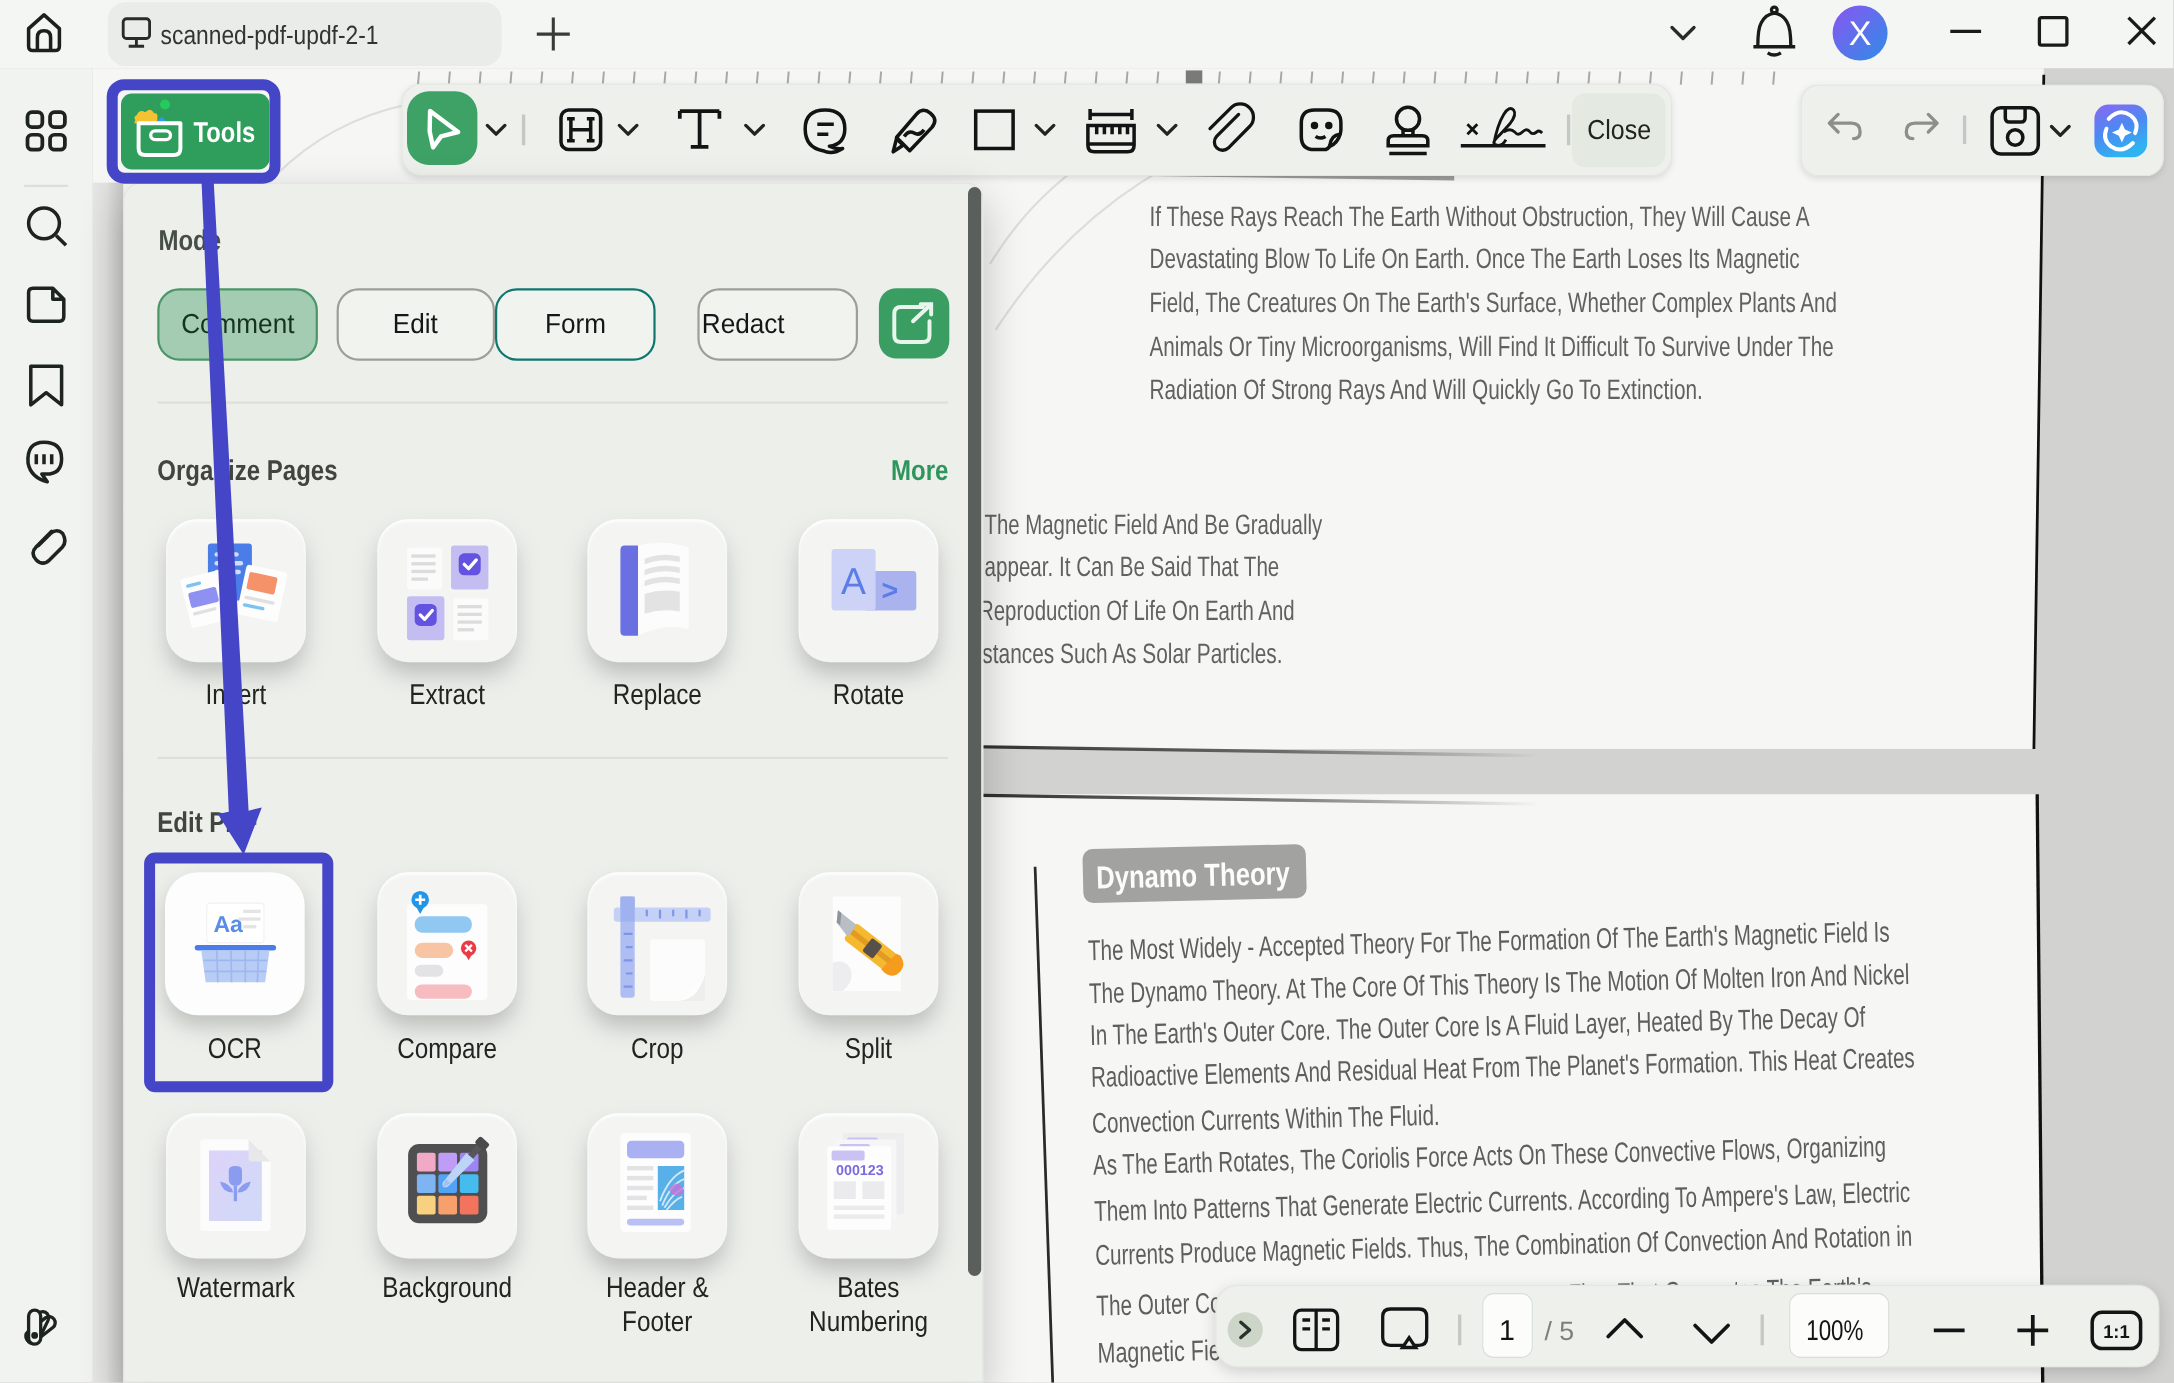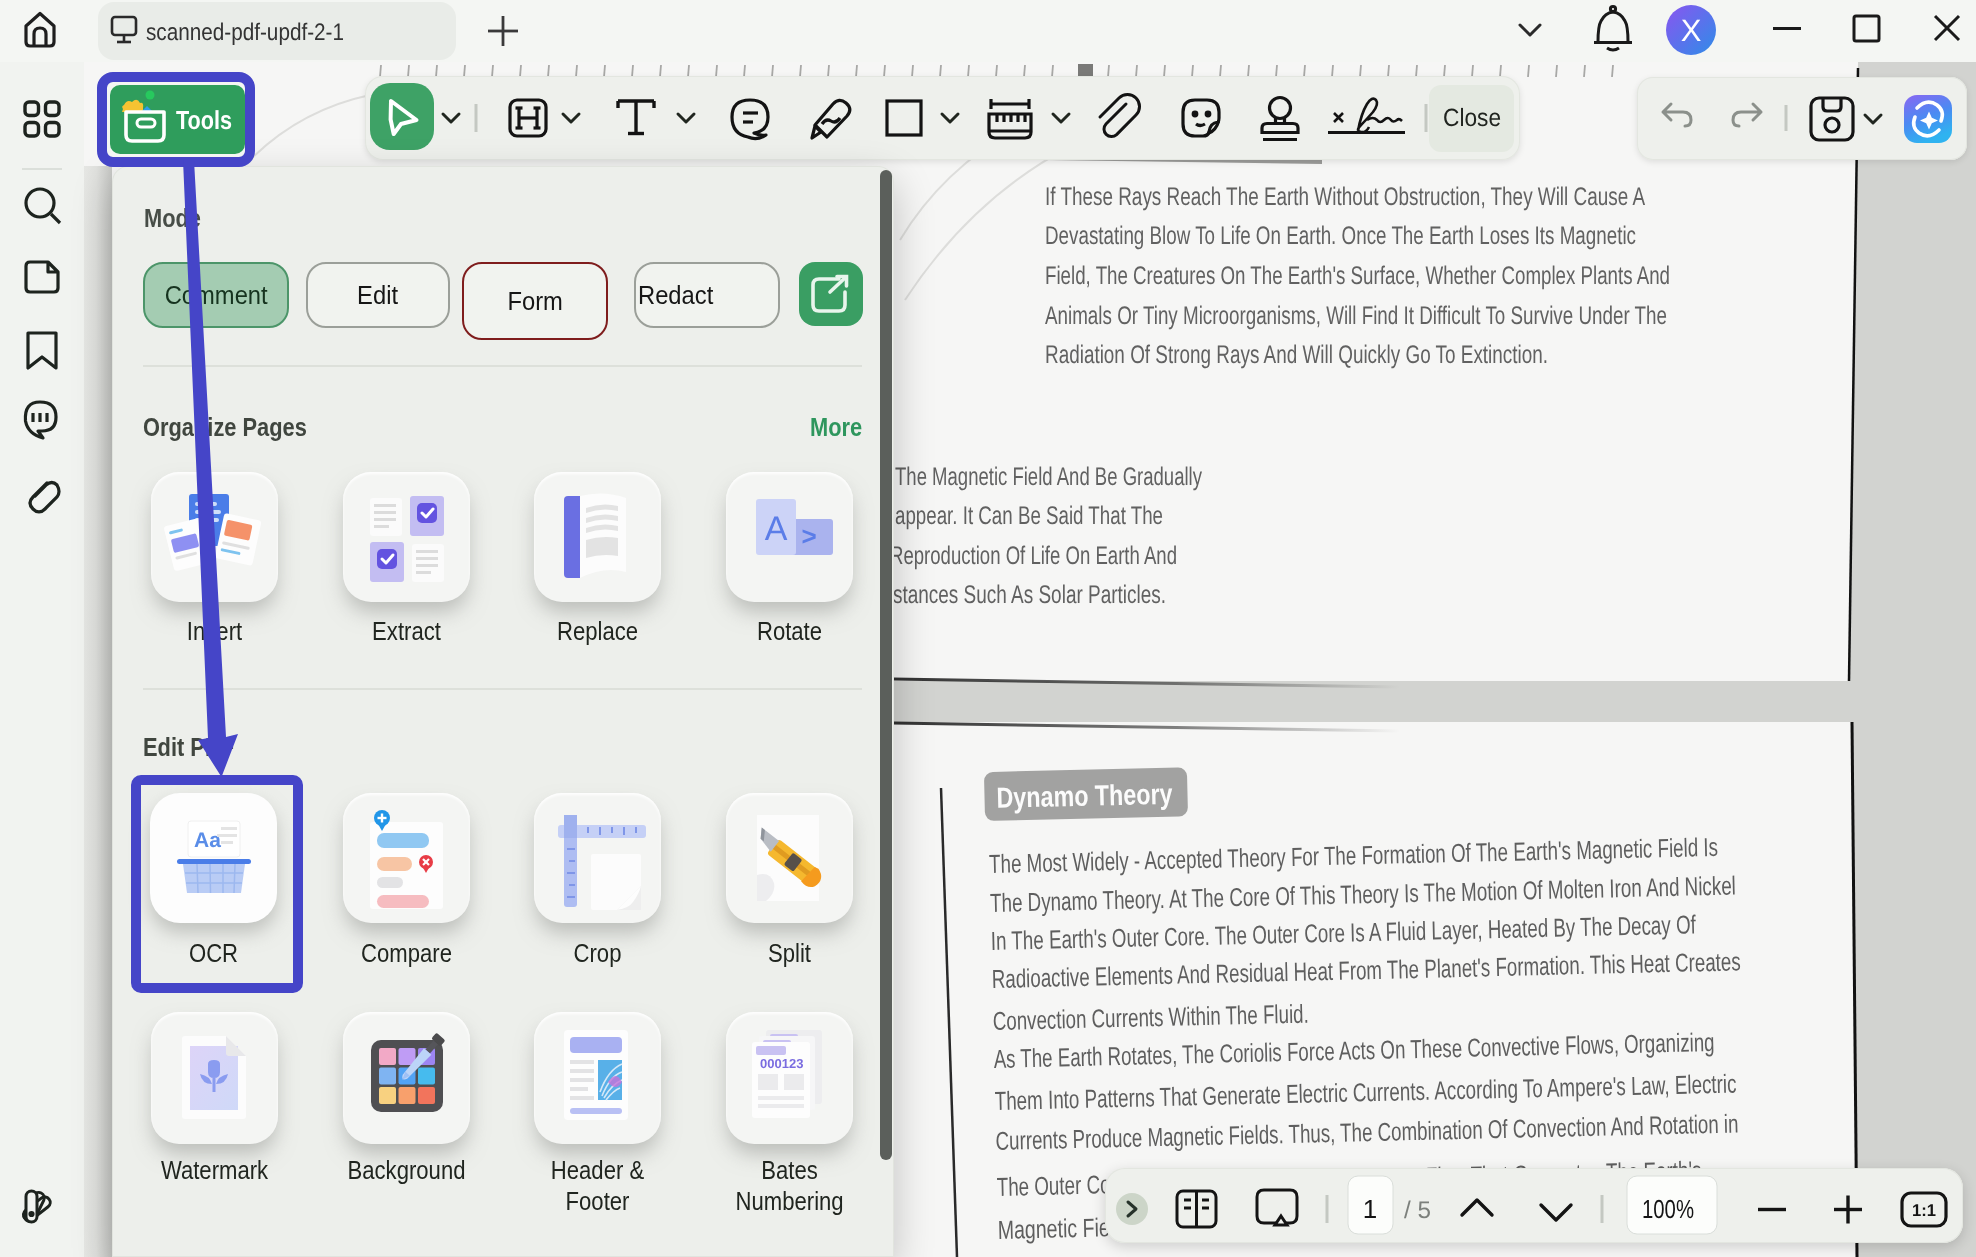--- a/index.html
+++ b/index.html
@@ -329,21 +329,21 @@
 <div class="abs" style="left:880px;top:170px;width:12px;height:990px;background:#5b5f5b;border-radius:6px;z-index:31"></div>
 
 <div class="abs" style="left:144px;top:203px;font-size:26px;font-weight:700;color:#474d47;z-index:31;transform:scaleX(0.84);transform-origin:left">Mode</div>
 
 <div class="abs" style="left:143px;top:262px;width:146px;height:66px;background:#a4ccb2;border:2.5px solid #4c9569;border-radius:20px;z-index:31;display:flex;align-items:center;justify-content:center">
     <span style="font-size:25px;font-weight:400;color:#16331f;transform:scaleX(0.95)">Comment</span>
   </div>
 <div class="abs" style="left:306px;top:262px;width:144px;height:66px;background:#f1f3ef;border:2px solid #9b9f99;border-radius:20px;z-index:31;display:flex;align-items:center;justify-content:center">
     <span style="font-size:25px;font-weight:400;color:#161616;transform:scaleX(0.95)">Edit</span>
   </div>
-<div class="abs" style="left:462px;top:262px;width:146px;height:78px;background:#f1f3ef;border:2px solid #7f1d1d;border-radius:20px;z-index:31;display:flex;align-items:center;justify-content:center">
+<div class="abs" style="left:450px;top:262px;width:146px;height:66px;background:#f1f3ef;border:2px solid #0f766e;border-radius:20px;z-index:31;display:flex;align-items:center;justify-content:center">
     <span style="font-size:25px;font-weight:400;color:#161616;transform:scaleX(0.95)">Form</span>
   </div>
 <div class="abs" style="left:634px;top:262px;width:146px;height:66px;background:#f1f3ef;border:2px solid #9b9f99;border-radius:20px;z-index:31;display:flex;align-items:center;justify-content:flex-start">
     <span style="font-size:25px;font-weight:400;color:#161616;transform:scaleX(0.95)">Redact</span>
   </div>
 <div class="abs" style="left:799px;top:262px;width:64px;height:64px;background:#3a9e63;border-radius:16px;z-index:31"></div>
 <svg class="abs" style="left:799px;top:262px;z-index:32" width="64" height="64" viewBox="0 0 64 64">
   <path d="M40 17 L20 17 Q14 17 14 23 L14 43 Q14 49 20 49 L40 49 Q46 49 46 43 L46 30" fill="none" stroke="#e8f5ec" stroke-width="3.6" stroke-linecap="round"></path>
   <g stroke="#e8f5ec" stroke-width="3.6" fill="none" stroke-linecap="round">
       <line x1="31" y1="30" x2="47" y2="15"></line>

